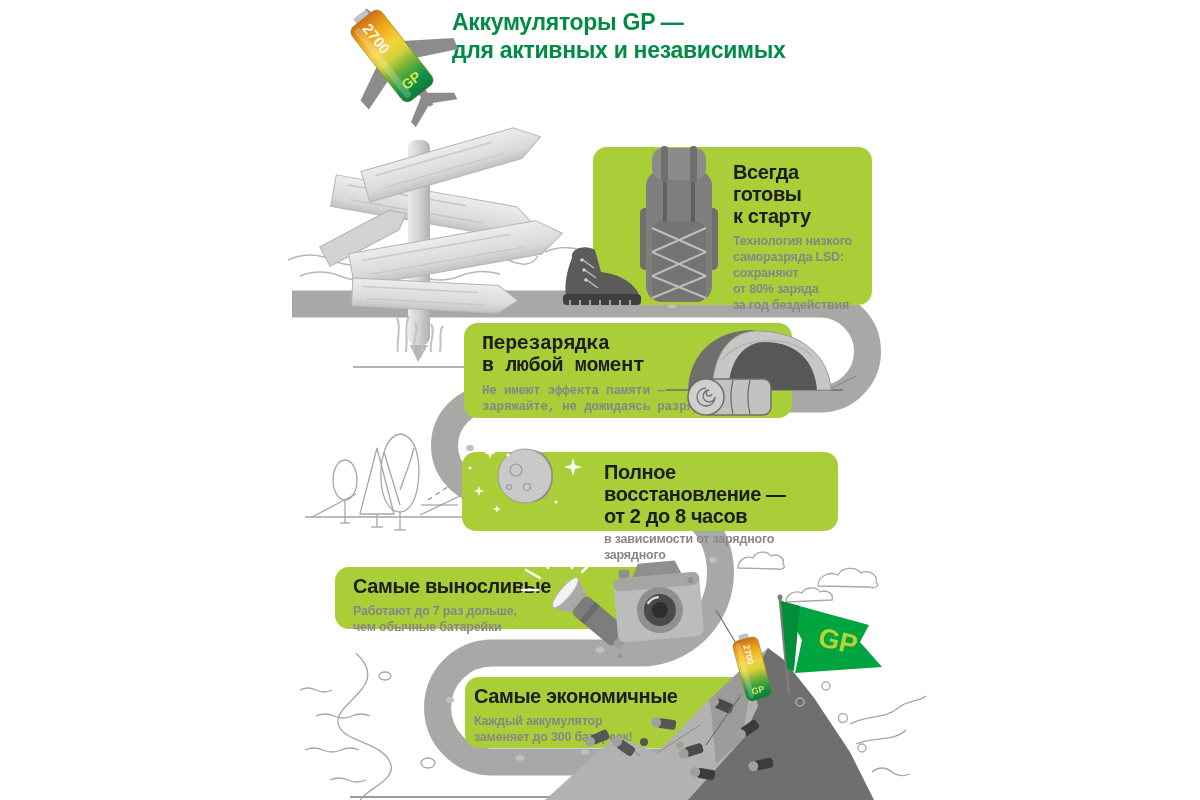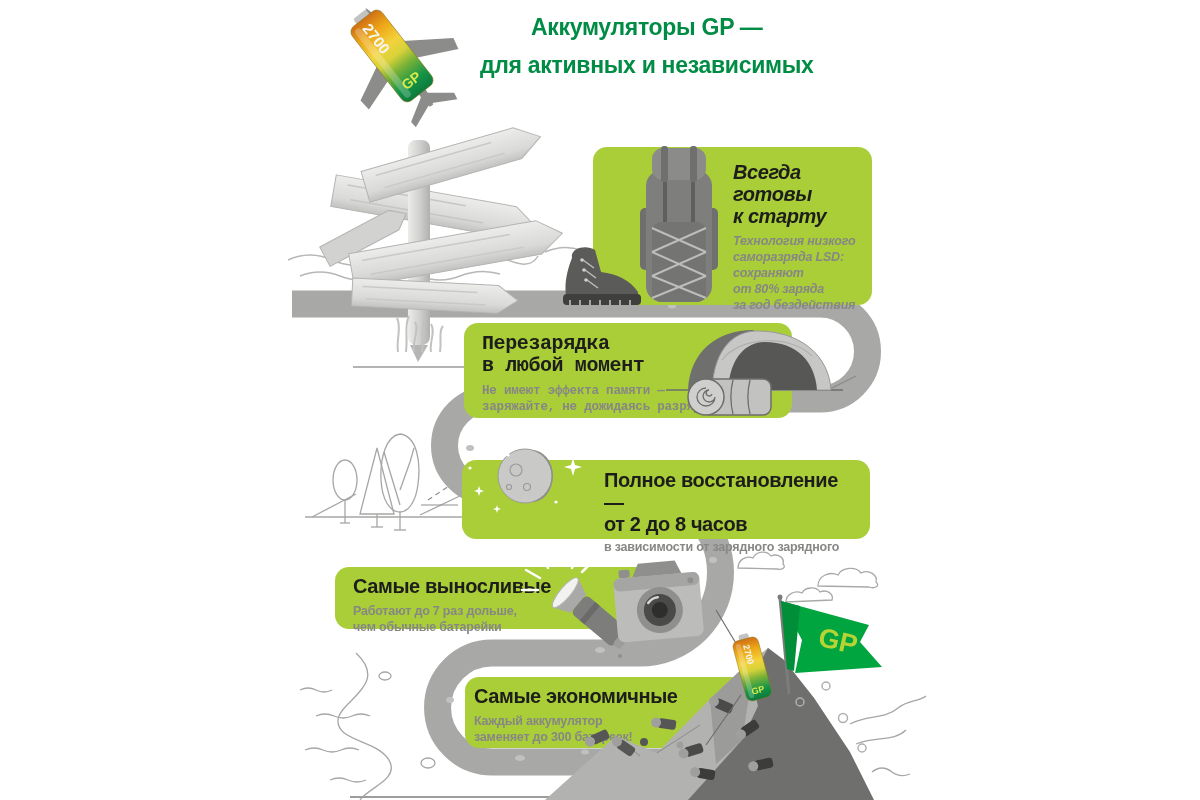--- a/index.html
+++ b/index.html
@@ -5,30 +5,30 @@
   :root{
     --box-green:#a9ce38; --title-green:#008c45; --road-gray:#a8a8a7;
     --flag-green:#00a53f; --gp-yellow:#b8d434; --heading-black:#1d1d1b; --body-gray:#878785;
   }
   html,body{margin:0;padding:0;background:#fff;}
   .stage{position:relative;width:1200px;height:800px;background:#fff;overflow:hidden;
          font-family:"Liberation Sans",sans-serif;}
   .layer{position:absolute;left:0;top:0;width:1200px;height:800px;}
   #bg-svg{z-index:1;} .cards{z-index:2;} #fg-svg{z-index:3;pointer-events:none;}
   .cards{position:absolute;left:0;top:0;width:1200px;height:800px;}
-  .page-title{position:absolute;left:480px;top:8px;color:var(--title-green);
-              font-weight:bold;font-size:23px;line-height:38px;white-space:pre-line;letter-spacing:-0.3px;text-align:center;}
+  .page-title{position:absolute;left:452px;top:8px;color:var(--title-green);
+              font-weight:bold;font-size:23px;line-height:28px;white-space:pre-line;letter-spacing:-0.3px;}
   .card{position:absolute;background:var(--box-green);border-radius:14px;box-sizing:border-box;}
   .card-title{color:var(--heading-black);font-weight:bold;font-size:20px;line-height:22px;
               white-space:pre-line;letter-spacing:-0.4px;}
   .card-body{color:var(--body-gray);font-weight:bold;font-size:12.5px;line-height:16px;
              white-space:pre-line;letter-spacing:-0.2px;margin-top:6px;}
-  .card1{left:593px;top:147px;width:279px;height:158px;padding:14px 10px 0 140px;font-style:italic;}
+  .card1{left:593px;top:147px;width:279px;height:158px;padding:14px 10px 0 140px;}
   .card2{left:464px;top:323px;width:328px;height:95px;padding:10px 10px 0 18px;font-family:Liberation Mono, monospace;}
-  .card3{left:462px;top:452px;width:408px;height:79px;padding:9px 20px 0 142px;margin-top:8px;}
+  .card3{left:462px;top:452px;width:376px;height:79px;padding:9px 20px 0 142px;}
   .card3 .card-body{margin-top:4px;}
   .card4{left:335px;top:567px;width:330px;height:62px;padding:8px 10px 0 18px;}
   .card5{left:465px;top:677px;width:332px;height:71px;padding:8px 10px 0 9px;}
 </style>
 </head>
 <body>
 
 <div class="stage">
 
   <svg id="bg-svg" class="layer" viewBox="0 0 1200 800">

